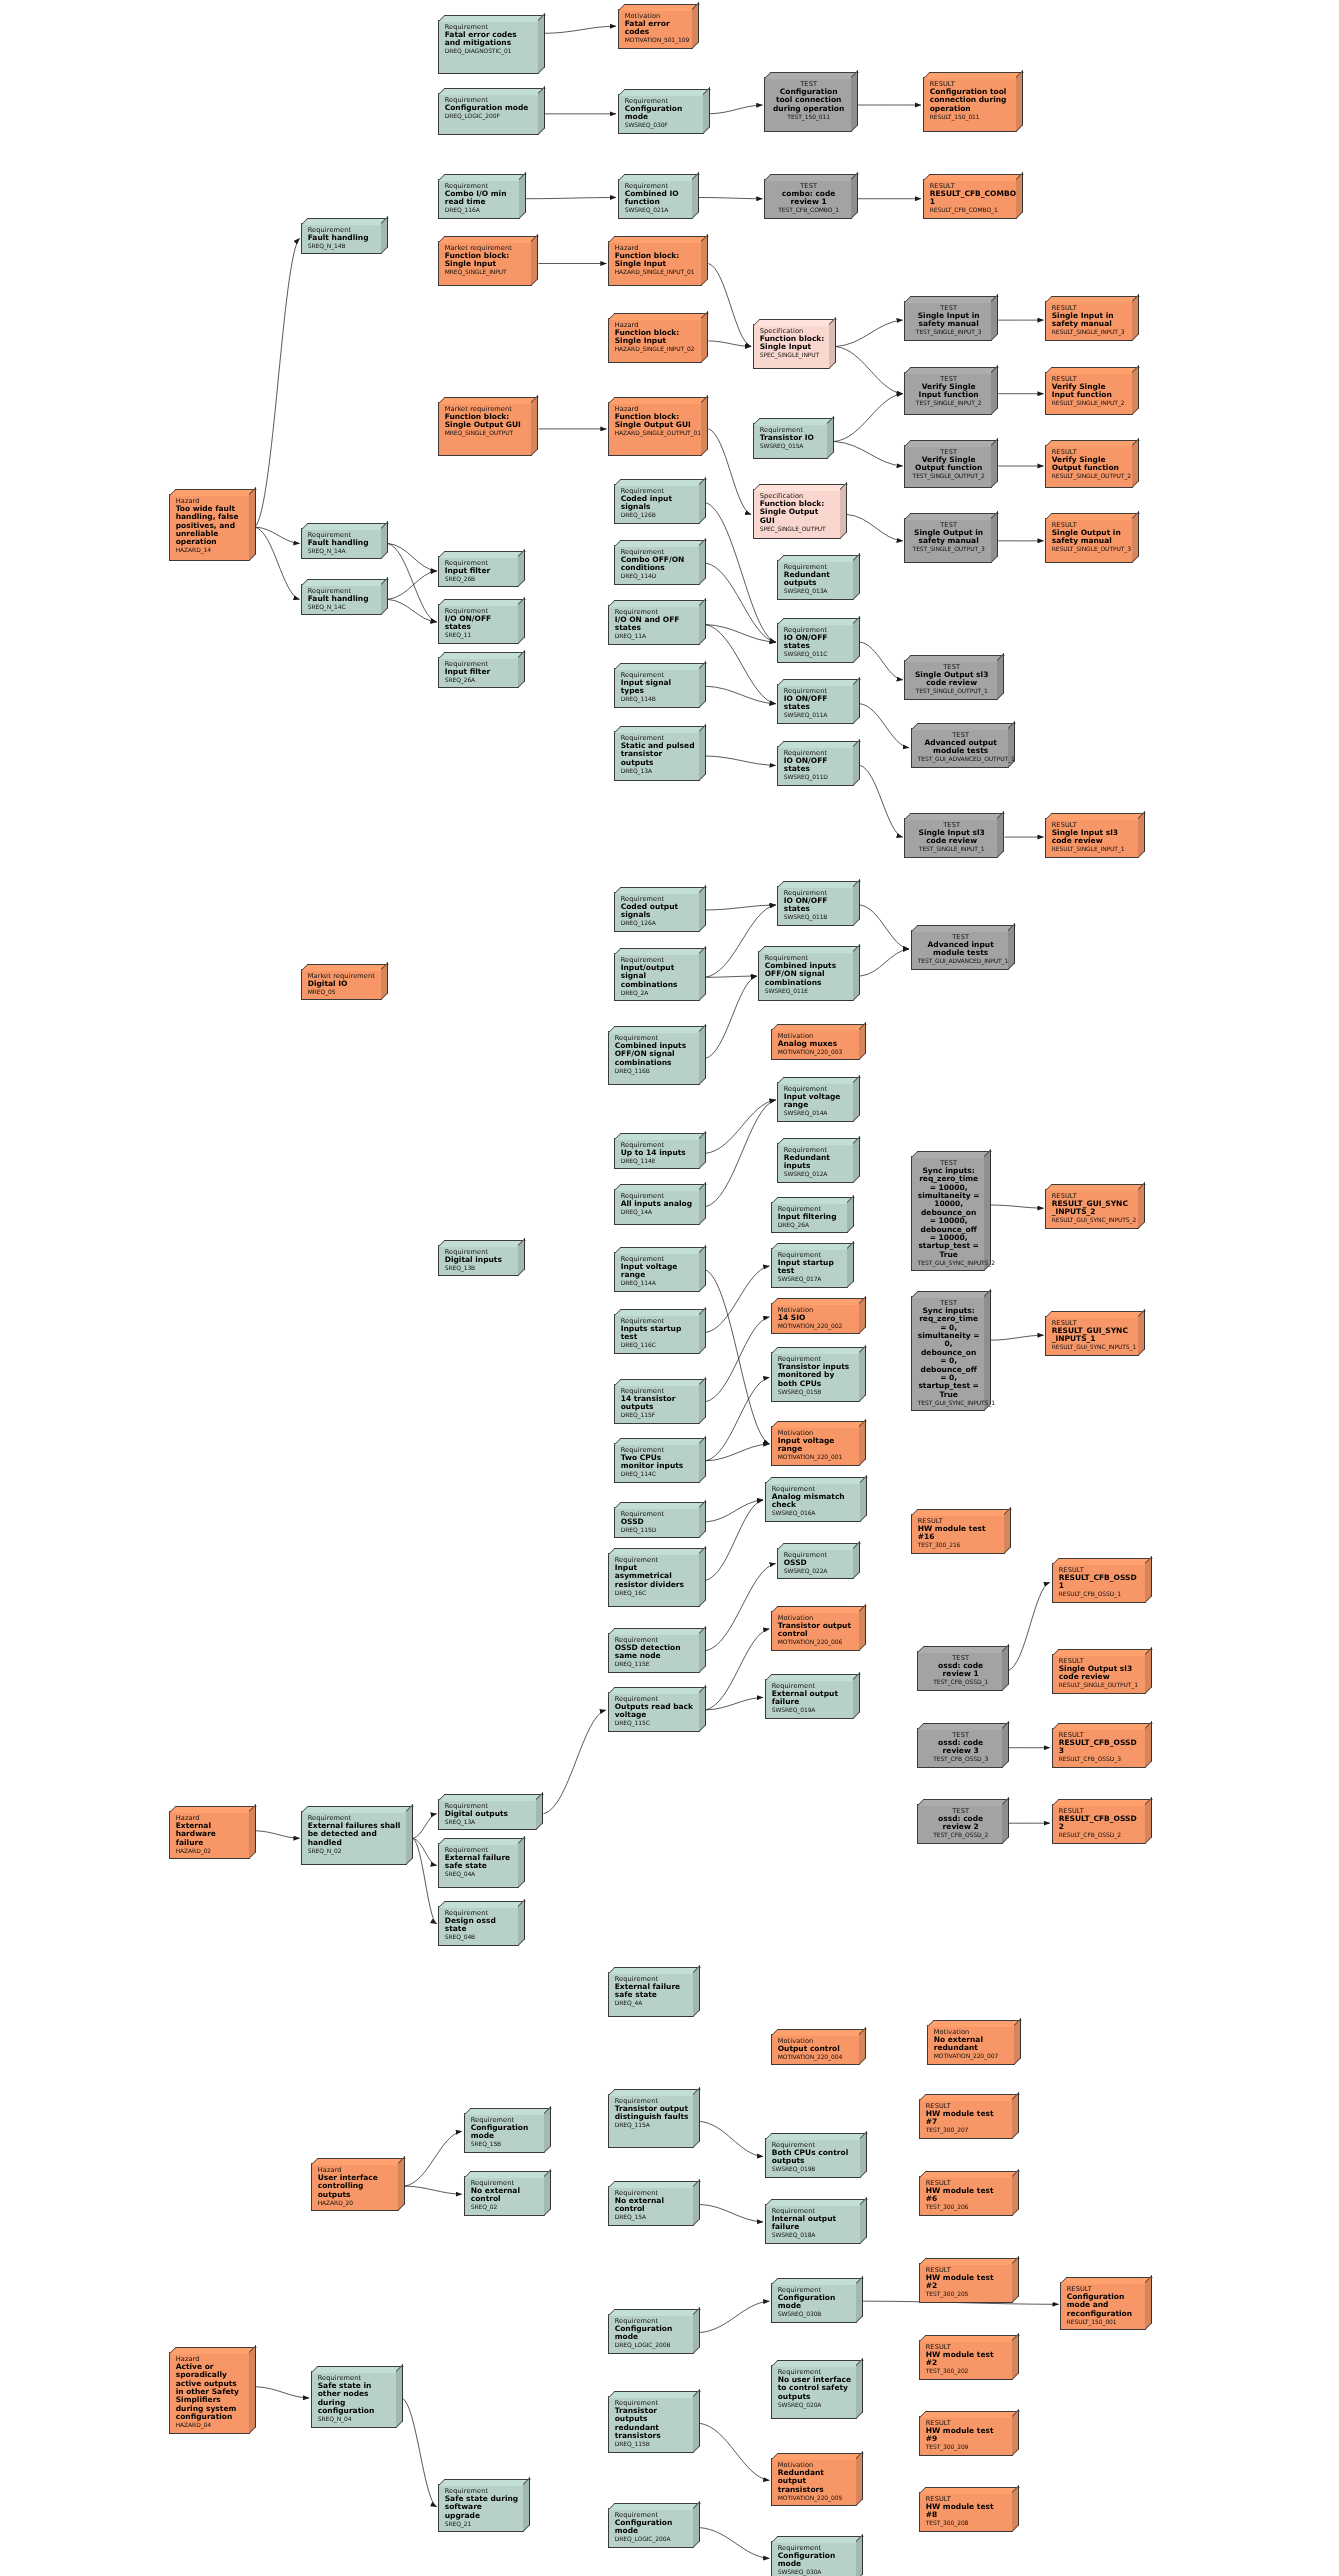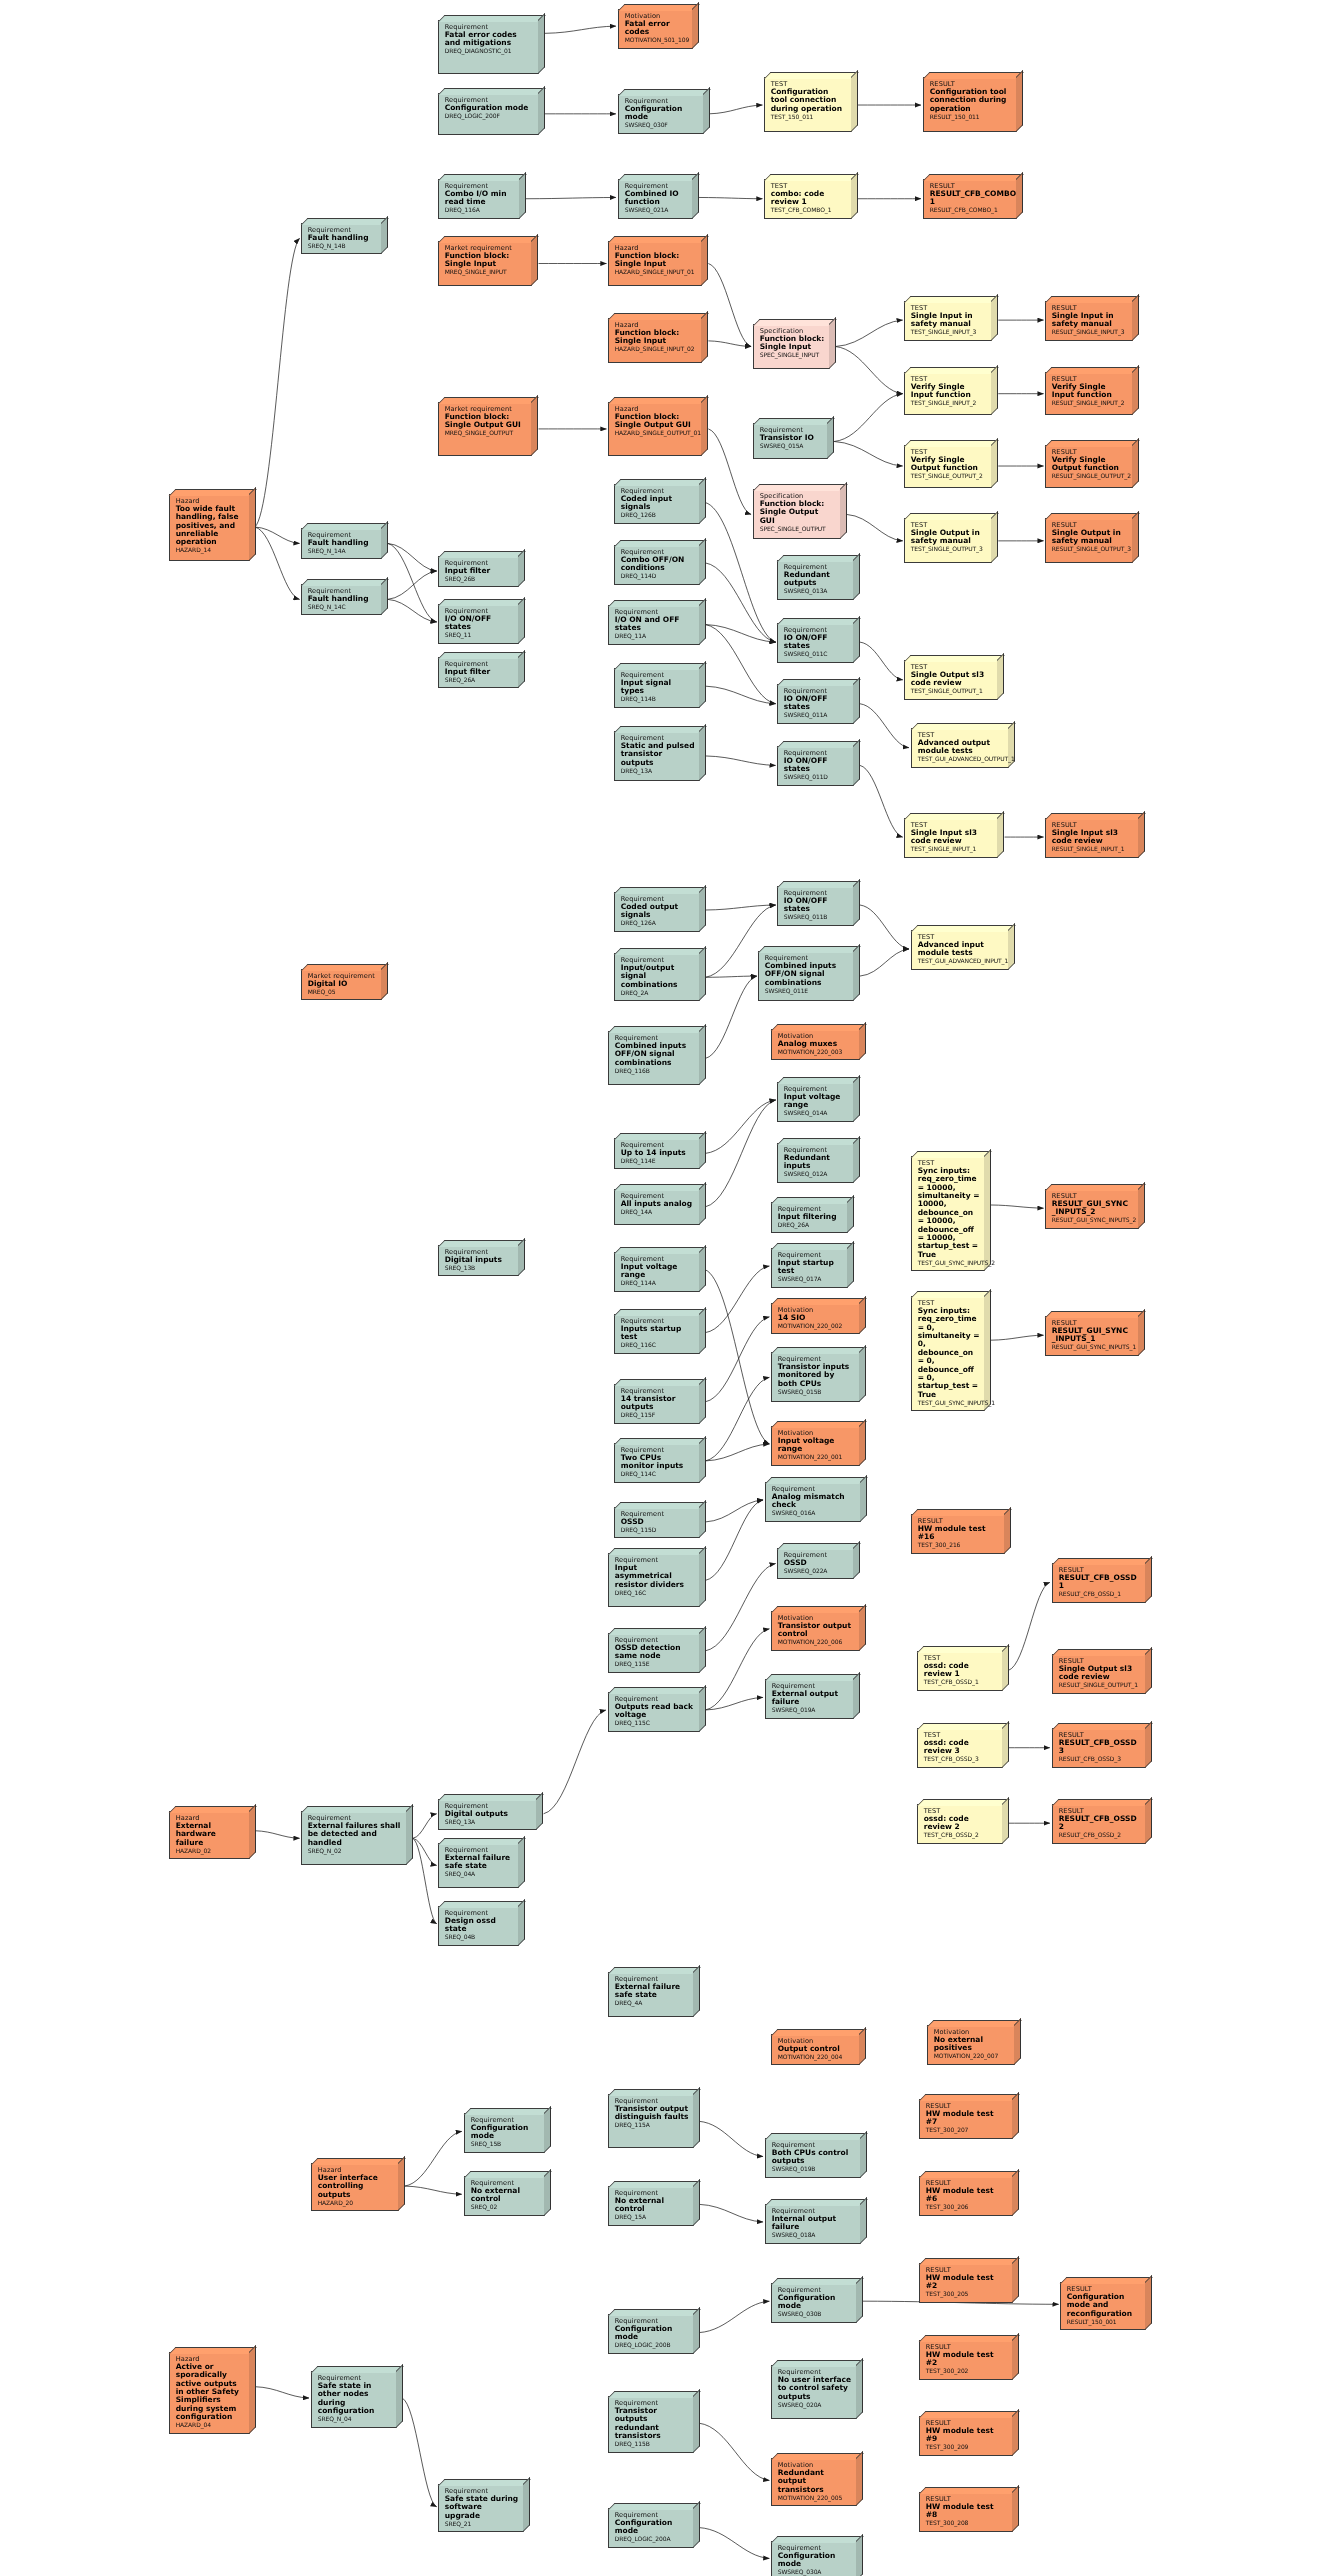--- a/index.html
+++ b/index.html
@@ -15,21 +15,21 @@
         background:inherit;border:0.6px solid #3a3a3a;border-bottom:none;
         transform:skewX(-45deg);transform-origin:bottom left;filter:brightness(1.06);}
   .node:after{content:"";position:absolute;right:-6.3px;top:-0.6px;width:5.7px;height:100%;
         background:inherit;border:0.6px solid #3a3a3a;border-left:none;
         transform:skewY(-45deg);transform-origin:top left;filter:brightness(0.88);}
   .node .kind{font-size:6.6px;color:#111;font-weight:400;display:block;letter-spacing:0.1px;}
   .node .title{font-size:7.5px;color:#000;font-weight:bold;display:block;margin-top:-0.6px;}
   .node .uid{font-size:6px;color:#111;font-weight:400;display:block;margin-top:0.6px;letter-spacing:-0.1px;}
   .n-req{background:#b8d1c8;}
   .n-orange{background:#f79767;}
-  .n-test{background:#fef9c3;}
+  .n-test{background:#a3a3a3;text-align:center;}
   .n-spec{background:#f9d6ce;}
   .node > span{position:relative;z-index:2;}
 </style>
 </head>
 <body>
 
 <div id="canvas">
   <svg id="edges" xmlns="http://www.w3.org/2000/svg" viewBox="0 0 2130 4096" width="1340" height="2576">
     <defs>
       <marker id="ah" markerWidth="9" markerHeight="7" refX="8.5" refY="3.5" orient="auto">
@@ -605,21 +605,21 @@
       <span class="title">ossd: code review 2</span>
       <span class="uid">TEST_CFB_OSSD_2</span>
     </div>
     <div class="node n-orange" style="left: 1052px; top: 1804px; width: 94px; min-height: 39px;">
       <span class="kind">RESULT</span>
       <span class="title">RESULT_CFB_OSSD 2</span>
       <span class="uid">RESULT_CFB_OSSD_2</span>
     </div>
     <div class="node n-orange" style="left: 927px; top: 2025px; width: 88px; min-height: 35px;">
       <span class="kind">Motivation</span>
-      <span class="title">No external positives</span>
+      <span class="title">No external redundant</span>
       <span class="uid">MOTIVATION_220_007</span>
     </div>
     <div class="node n-orange" style="left: 919px; top: 2099px; width: 94px; min-height: 39px;">
       <span class="kind">RESULT</span>
       <span class="title">HW module test #7</span>
       <span class="uid">TEST_300_207</span>
     </div>
     <div class="node n-orange" style="left: 919px; top: 2176px; width: 94px; min-height: 39px;">
       <span class="kind">RESULT</span>
       <span class="title">HW module test #6</span>

